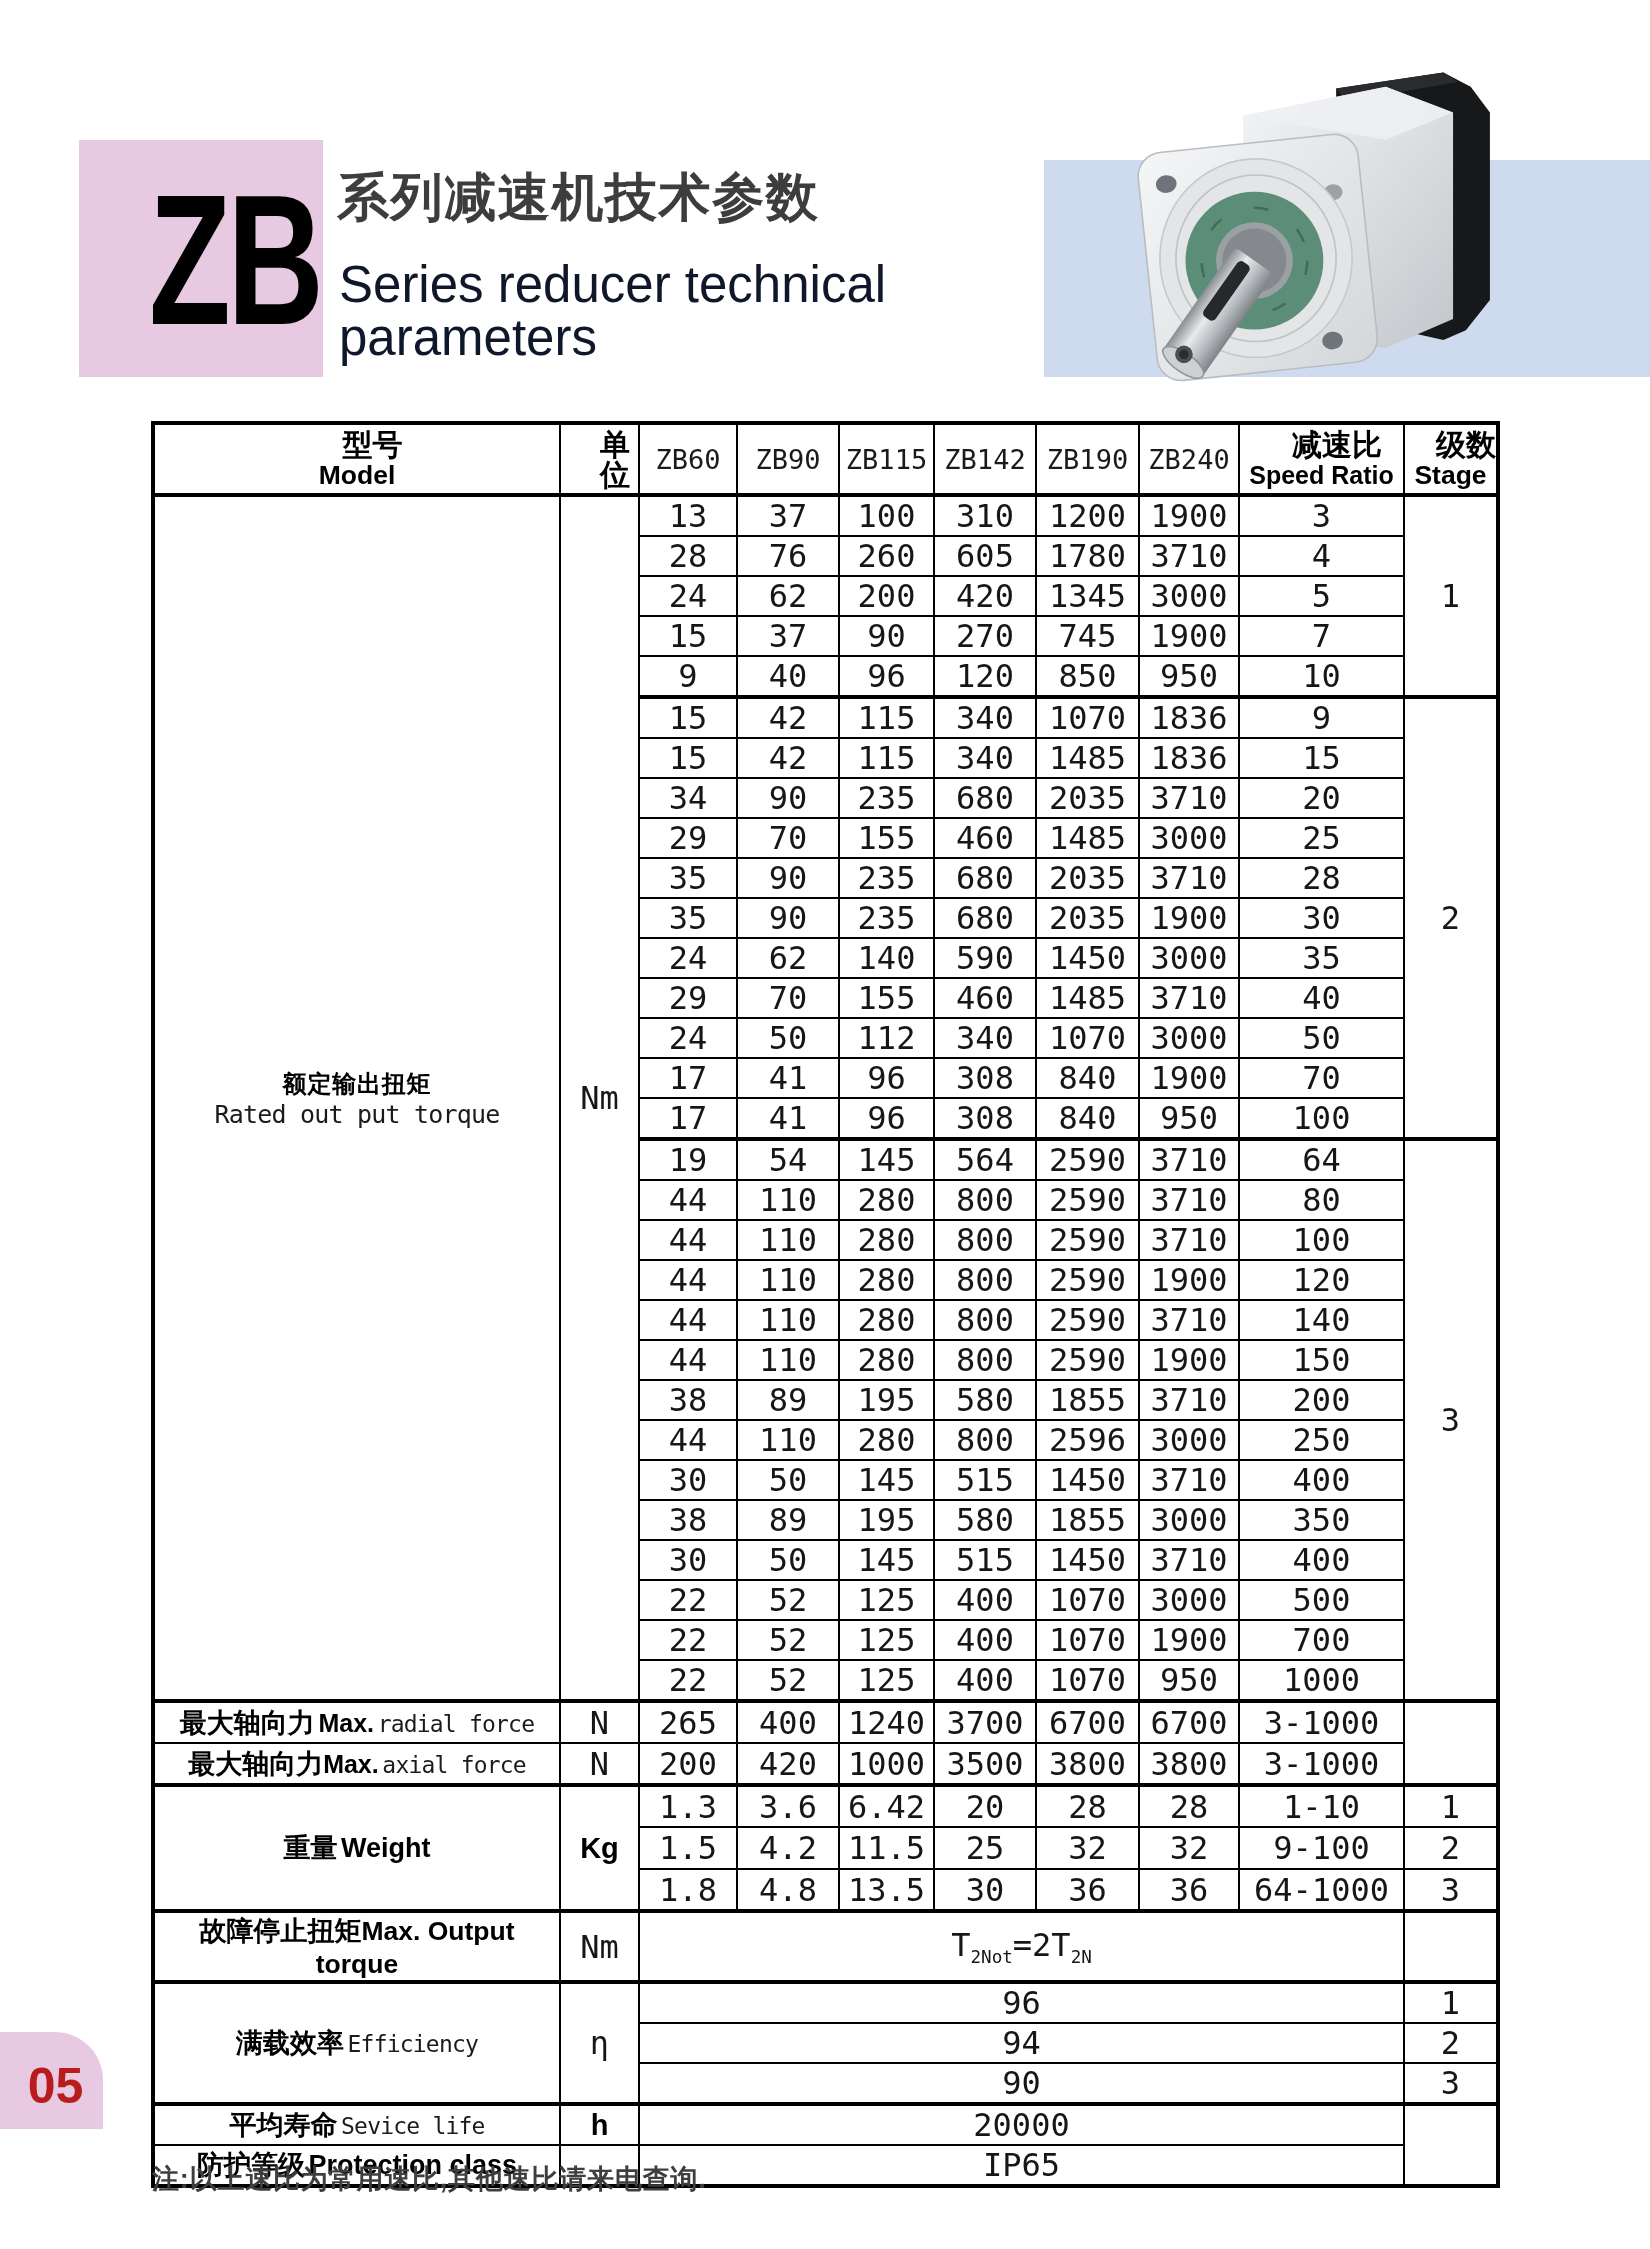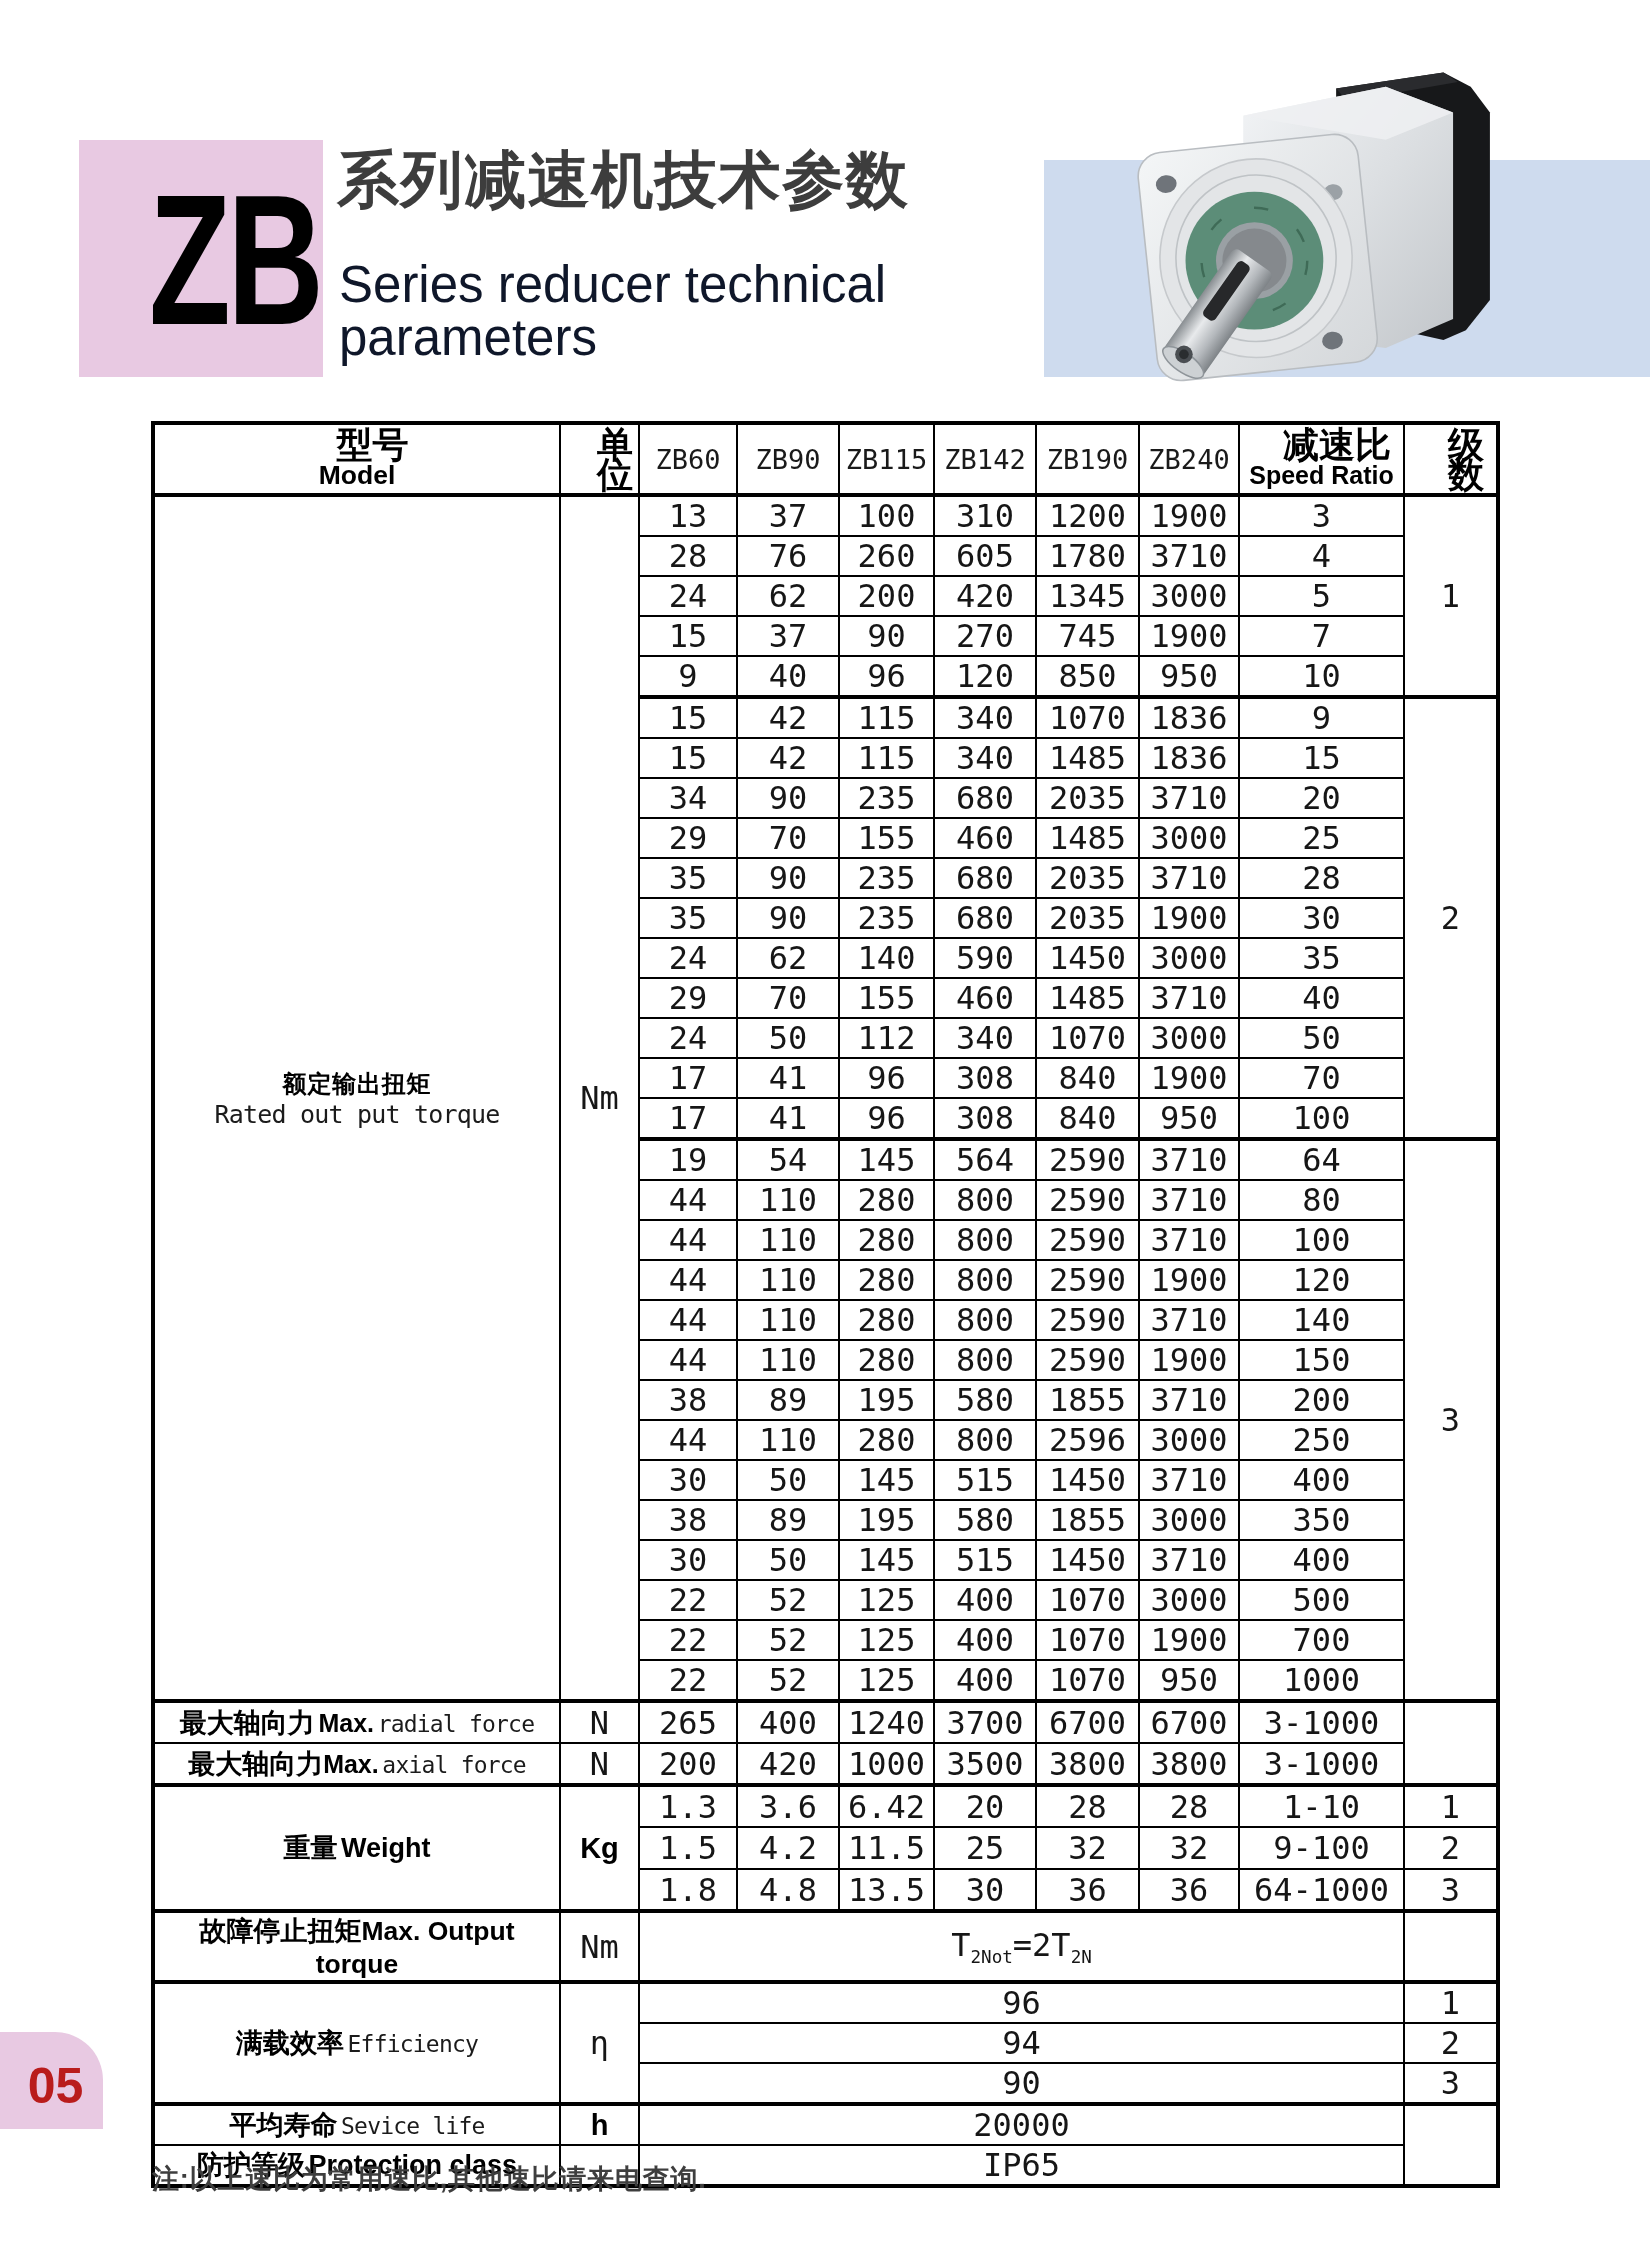--- a/index.html
+++ b/index.html
@@ -5,36 +5,36 @@
   html,body{margin:0;padding:0;}
   body{width:1651px;height:2250px;background:#ffffff;position:relative;
        font-family:"Liberation Sans","DejaVu Sans",sans-serif;color:#000;overflow:hidden;}
   .abs{position:absolute;}
 
   
   .brand-block{left:79px;top:140px;width:244px;height:237px;background:#e8c9e2;}
   .series-name{left:149px;top:168px;width:193px;height:184px;
        font-weight:bold;font-size:186px;line-height:184px;letter-spacing:-4.8px;
        transform:scaleX(0.72);transform-origin:left center;color:#000;}
-  .title-zh{left:337px;top:138px;font-size:62px;font-weight:bold;color:#3d3d3d;letter-spacing:1.6px;white-space:nowrap;}
+  .title-zh{left:337px;top:163px;font-size:52px;font-weight:bold;color:#3d3d3d;letter-spacing:1.6px;white-space:nowrap;}
   .title-en{left:339px;top:258px;font-size:51px;line-height:53px;color:#0f172a;letter-spacing:0px;}
 
   
   .photo-band{left:1044px;top:160px;width:606px;height:217px;background:#cedbee;}
   .gearbox-svg{left:1121px;top:66px;}
 
   
   table.params{position:absolute;left:151px;top:421px;width:1345px;border-collapse:collapse;
        table-layout:fixed;border:4px solid #000;}
   table.params td,table.params th{border:2.4px solid #000;padding:0;text-align:center;vertical-align:middle;
        overflow:hidden;}
   tr.thick-top td,tr.thick-top th{border-top-width:4px;}
   thead tr{height:72px;}
   .hstack{display:flex;flex-direction:column;justify-content:space-between;height:59px;padding:3.2px 0;}
-  .h-zh{font-size:36px;font-weight:bold;line-height:30.5px;padding-left:31px;}
+  .h-zh{font-size:30px;font-weight:bold;line-height:30.5px;padding-left:31px;}
   .h-en{font-size:26.5px;font-weight:bold;line-height:27px;}
   .num{font-family:"DejaVu Sans Mono",monospace;font-weight:400;color:#161616;font-size:32px;}
   th.num,td.num{font-family:"DejaVu Sans Mono",monospace;}
   .mod-head{font-size:27px;color:#1a1a1a;}
   .label-cell{text-align:left;padding-left:9.6px;}
   .zh-b{font-weight:bold;font-size:27px;}
   .en-b{font-weight:bold;font-size:25px;}
   .thin{font-family:"DejaVu Sans Mono",monospace;font-weight:400;font-size:23px;letter-spacing:-0.8px;color:#1b1b1b;}
   .center-label{text-align:center;padding-left:0;}
   .center-label .zh-b{font-size:24px;letter-spacing:0.8px;}

